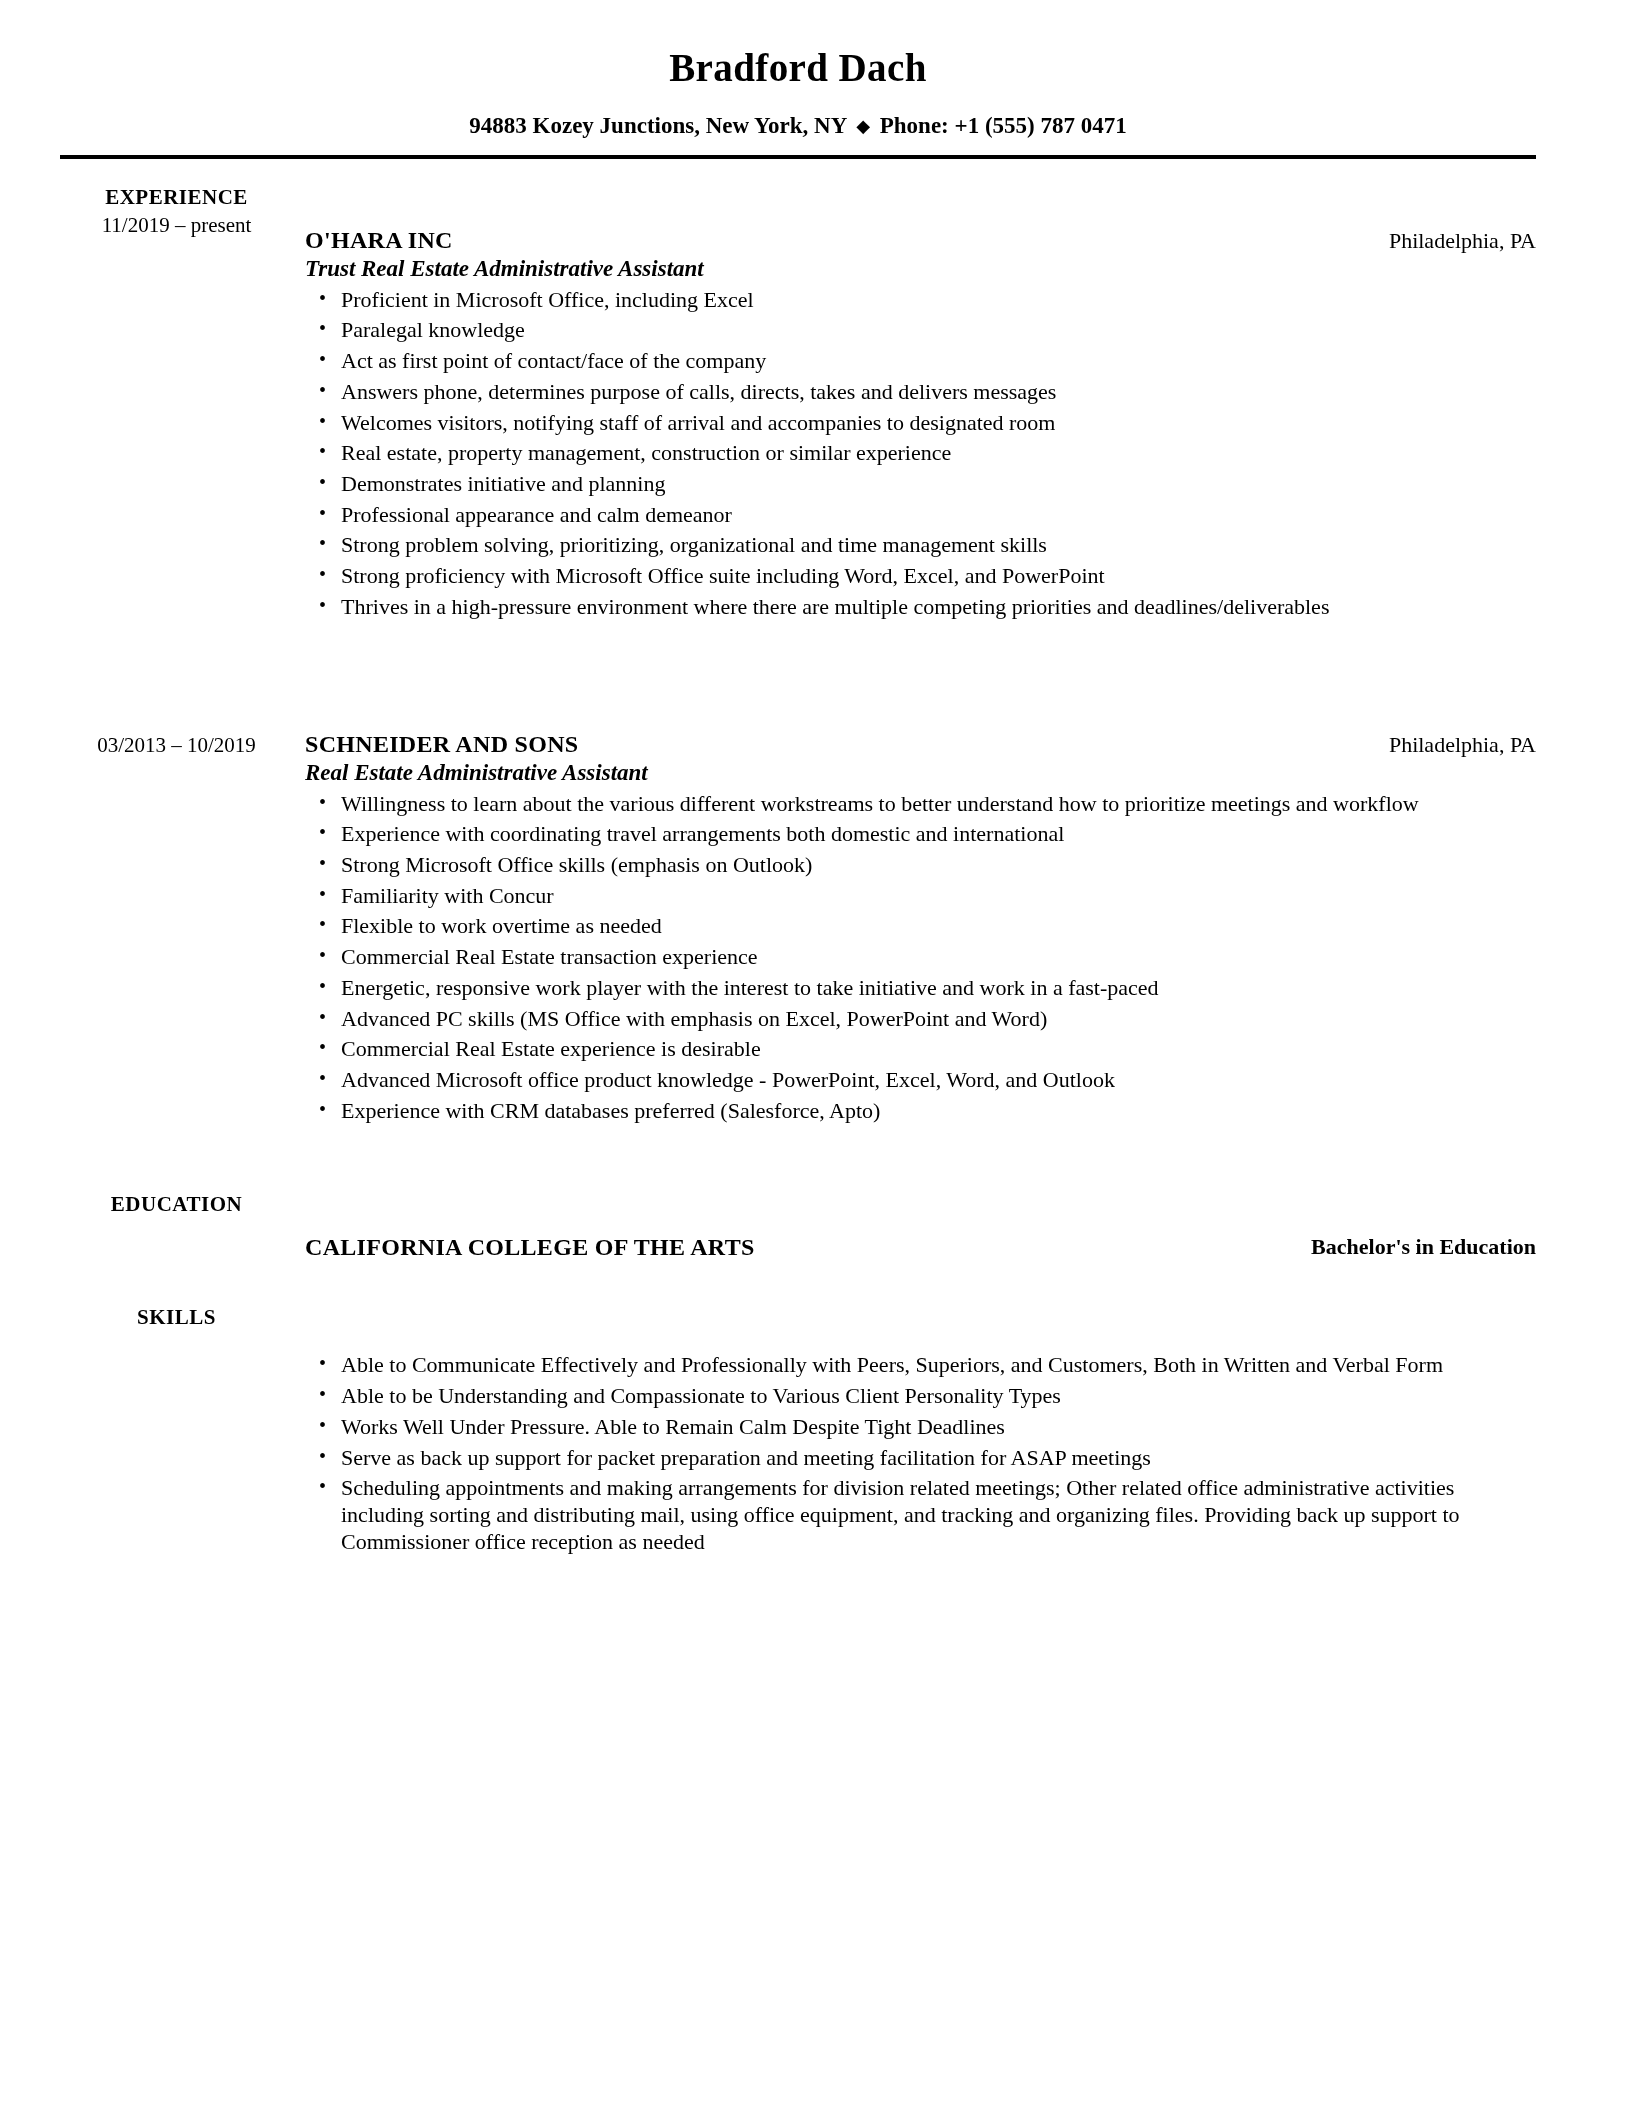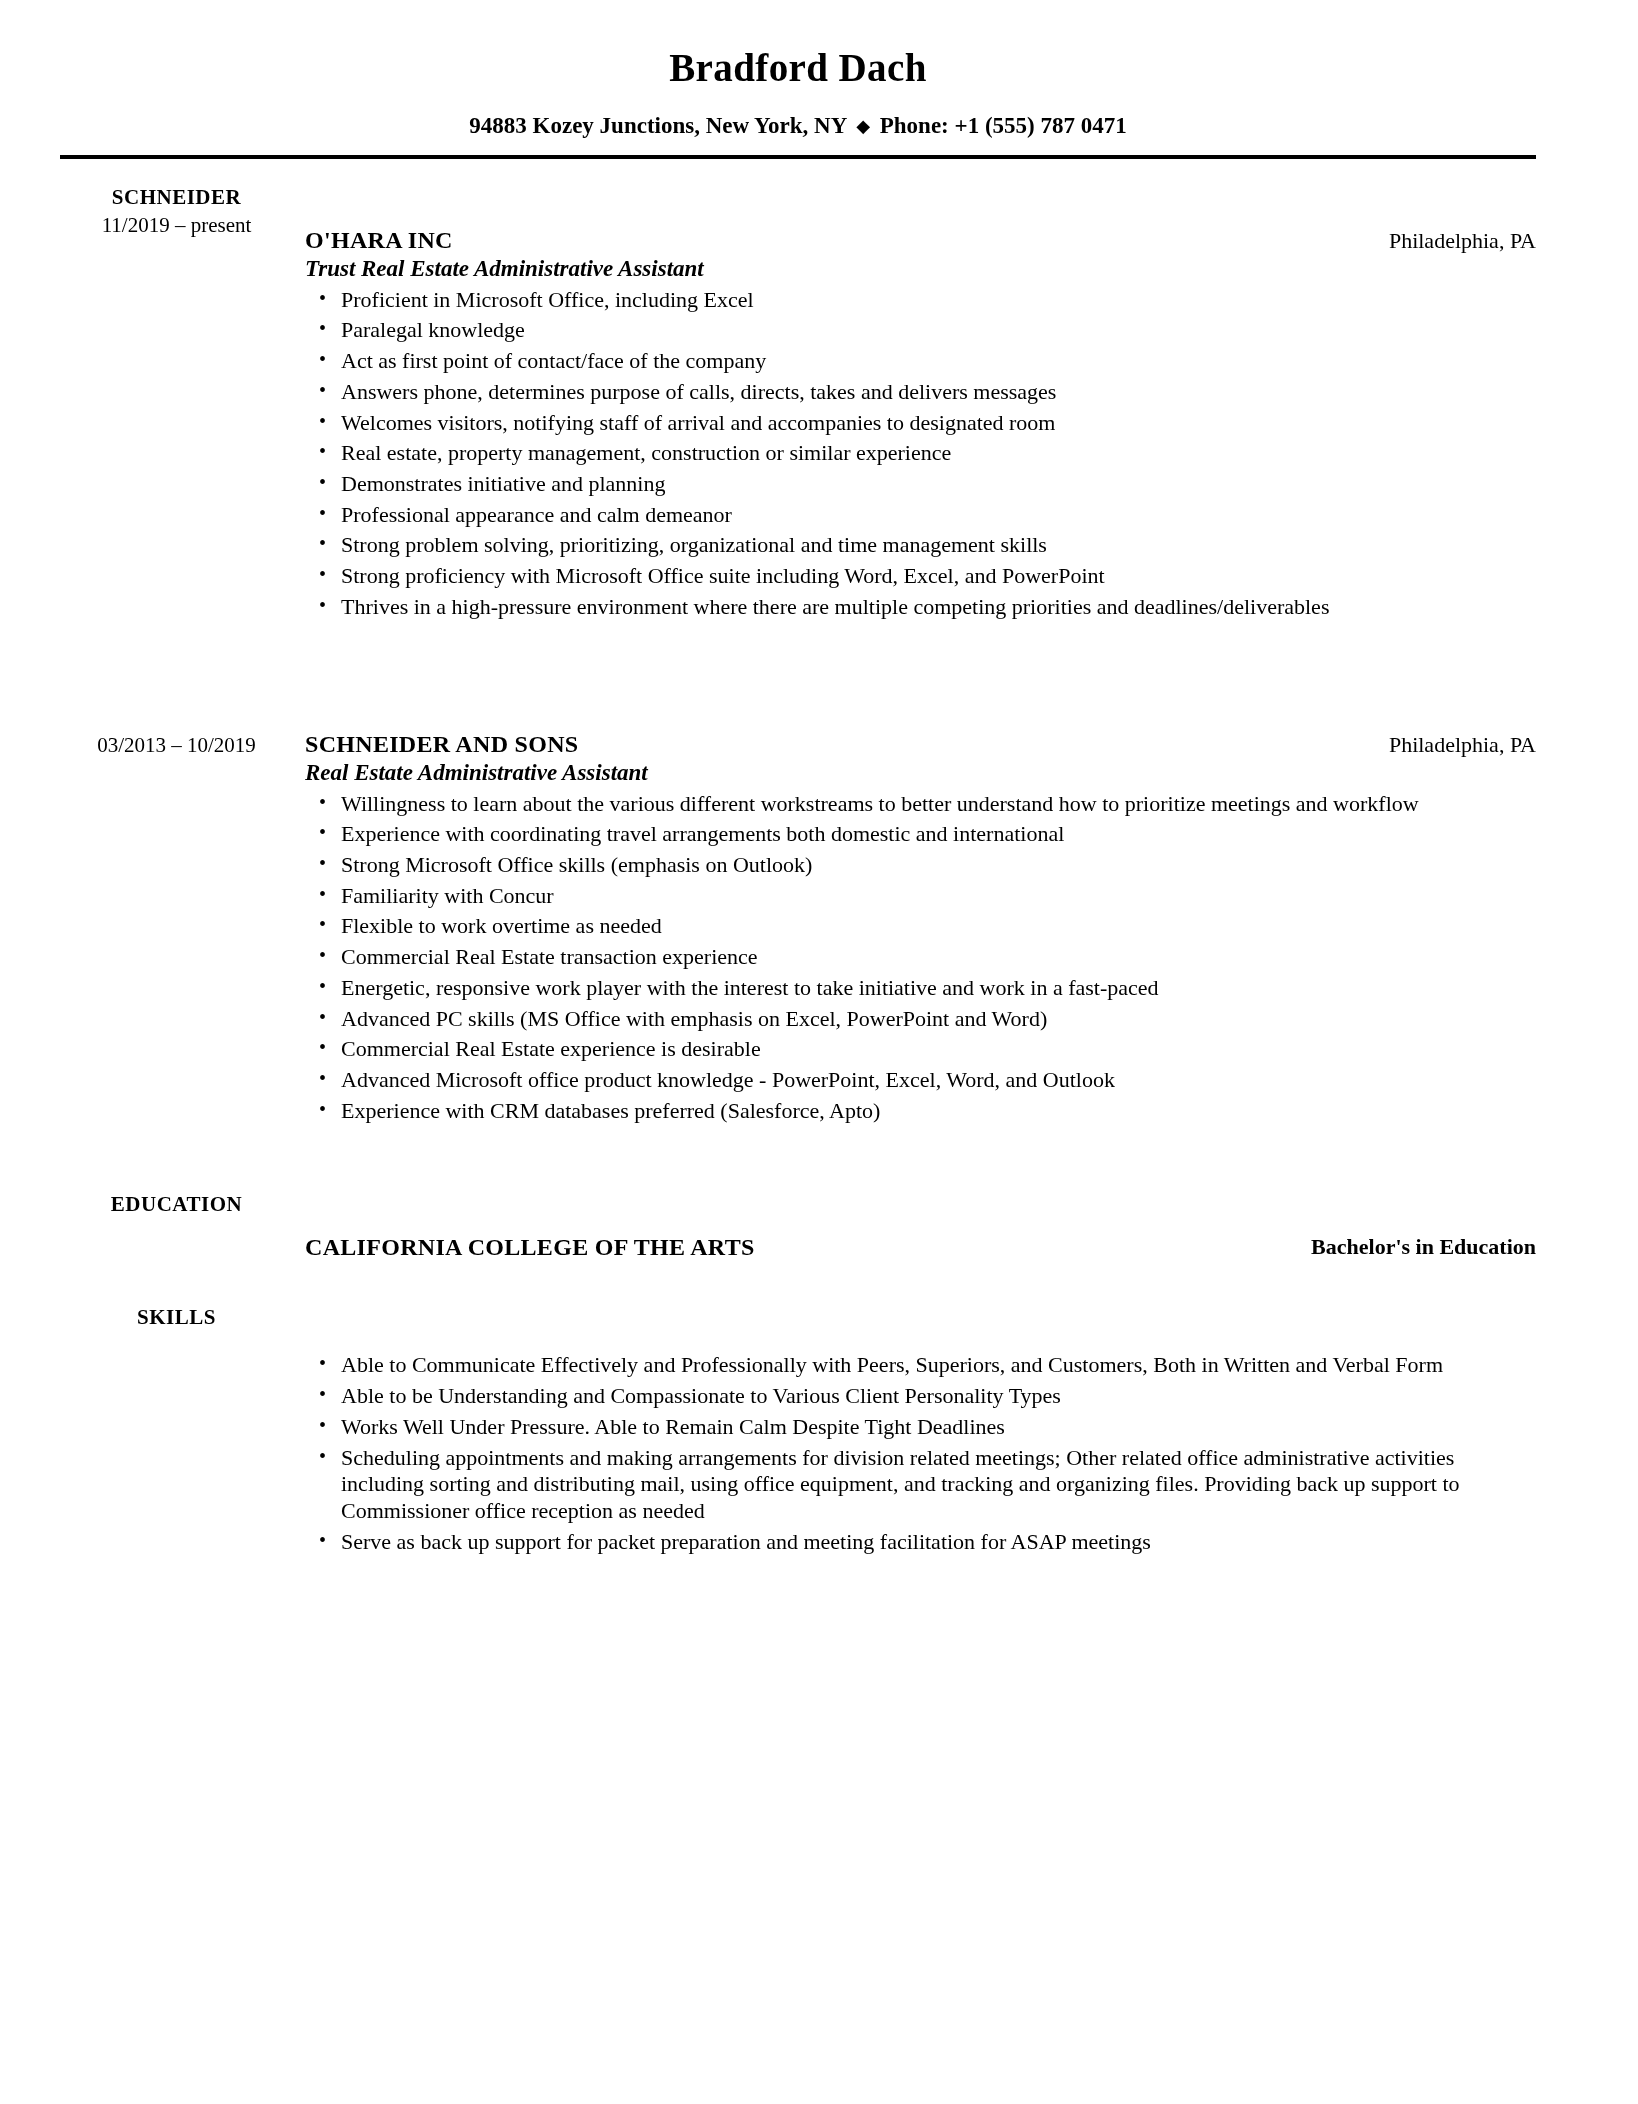--- a/index.html
+++ b/index.html
@@ -157,21 +157,21 @@
       <span>94883 Kozey Junctions, New York, NY</span>
       <span class="sep">◆</span>
       <span>Phone: +1 (555) 787 0471</span>
     </div>
     <hr class="rule">
 
     <div class="spacer-sm"></div>
 
     <div class="section">
       <div class="gutter">
-        <div class="section-label">SCHNEIDER</div>
+        <div class="section-label">EXPERIENCE</div>
         <div class="date">11/2019 – present</div>
       </div>
       <div class="content">
         <div class="job-head">
           <div class="company">O'HARA INC</div>
           <div class="location">Philadelphia, PA</div>
         </div>
         <div class="title">Trust Real Estate Administrative Assistant</div>
         <ul class="bullets">
           <li>Proficient in Microsoft Office, including Excel</li>
@@ -236,20 +236,20 @@
 
     <div class="section">
       <div class="gutter">
         <div class="section-label">SKILLS</div>
       </div>
       <div class="content">
         <ul class="bullets skills-list">
           <li>Able to Communicate Effectively and Professionally with Peers, Superiors, and Customers, Both in Written and Verbal Form</li>
           <li>Able to be Understanding and Compassionate to Various Client Personality Types</li>
           <li>Works Well Under Pressure. Able to Remain Calm Despite Tight Deadlines</li>
+          <li>Serve as back up support for packet preparation and meeting facilitation for ASAP meetings</li>
           <li>Scheduling appointments and making arrangements for division related meetings; Other related office administrative activities including sorting and distributing mail, using office equipment, and tracking and organizing files. Providing back up support to Commissioner office reception as needed</li>
-          <li>Serve as back up support for packet preparation and meeting facilitation for ASAP meetings</li>
         </ul>
       </div>
     </div>
 
   </div>
 </div>
 
 </body></html>

